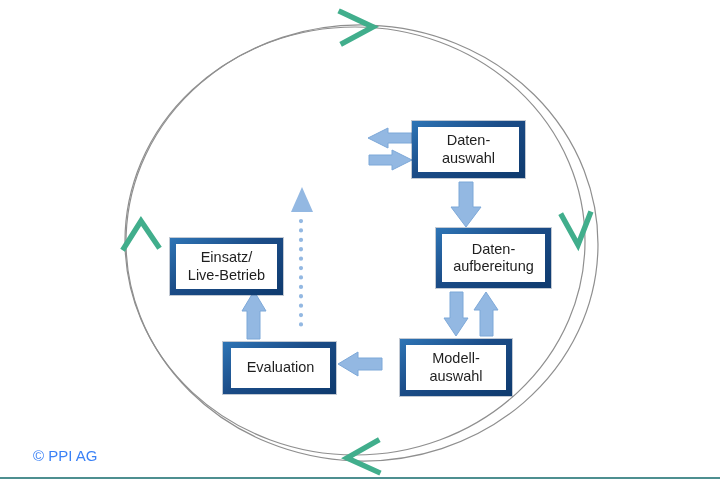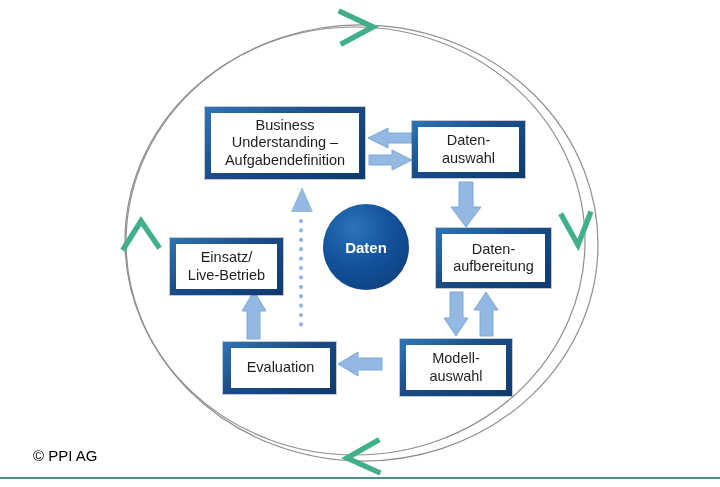--- a/index.html
+++ b/index.html
@@ -48,21 +48,21 @@
   }
 
   
   .arc{fill:none;stroke:var(--arc-gray);stroke-width:1.2;}
   .chev{fill:none;stroke:var(--green-arrow);stroke-width:5.4;stroke-linecap:square;stroke-linejoin:miter;}
   .barrow{fill:var(--arrow-blue);stroke:var(--arrow-blue-stroke);stroke-width:1;}
   .dotline{stroke:var(--arrow-blue);stroke-width:4.2;stroke-linecap:round;fill:none;stroke-dasharray:0.1 9.3;}
 
   .copyright{
     position:absolute;left:33px;top:447px;
-    font-size:15px;color:#000000;
+    font-size:15px;color:#3b82f6;
   }
   .footer-line{
     position:absolute;left:0;top:477px;width:720px;height:2px;
     background:var(--footer-line-teal);
   }
 </style>
 </head>
 <body>
 
 <div class="stage">
@@ -99,45 +99,37 @@
     </g>
     <g>
       <polygon class="barrow" points="254,291 266,311 260,311 260,339 247,339 247,311 242,311"></polygon>
     </g>
     <g>
       <polygon class="barrow" points="302,187 313,212 291,212" style="stroke:none"></polygon>
       <line class="dotline" x1="301" y1="221" x2="301" y2="333"></line>
     </g>
   </svg>
 
-  <div class="box box-business">
-    <div class="box-inner">Business
-Understanding –
-Aufgabendefinition</div>
-  </div>
   <div class="box box-datenauswahl">
     <div class="box-inner">Daten-
 auswahl</div>
   </div>
   <div class="box box-datenaufbereitung">
     <div class="box-inner">Daten-
 aufbereitung</div>
   </div>
   <div class="box box-modellauswahl">
     <div class="box-inner">Modell-
 auswahl</div>
   </div>
   <div class="box box-evaluation">
     <div class="box-inner">Evaluation</div>
   </div>
   <div class="box box-einsatz">
     <div class="box-inner">Einsatz/
 Live-Betrieb</div>
   </div>
 
-  <div class="daten-circle">
-    <span>Daten</span>
-  </div>
 
   <div class="copyright">© PPI AG</div>
   <div class="footer-line"></div>
 
 </div>
 
 </body></html>

